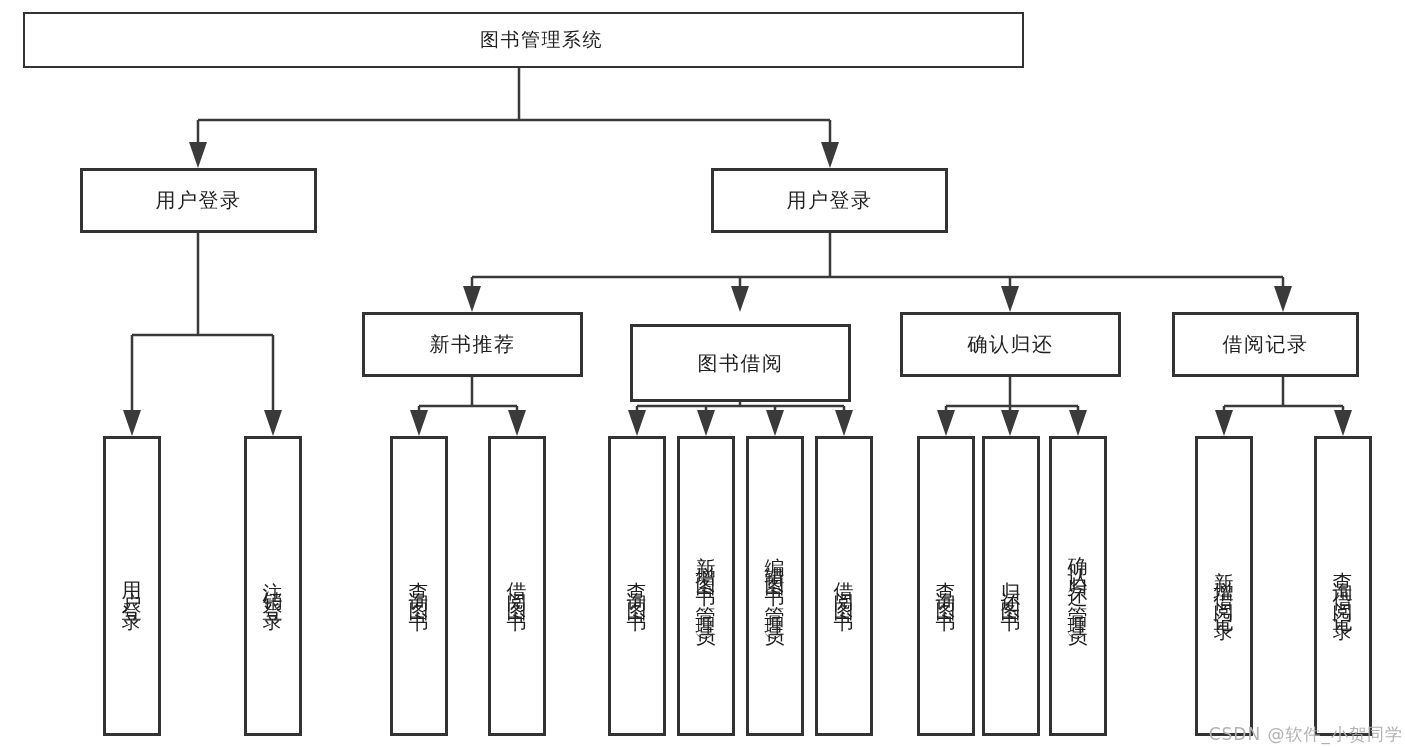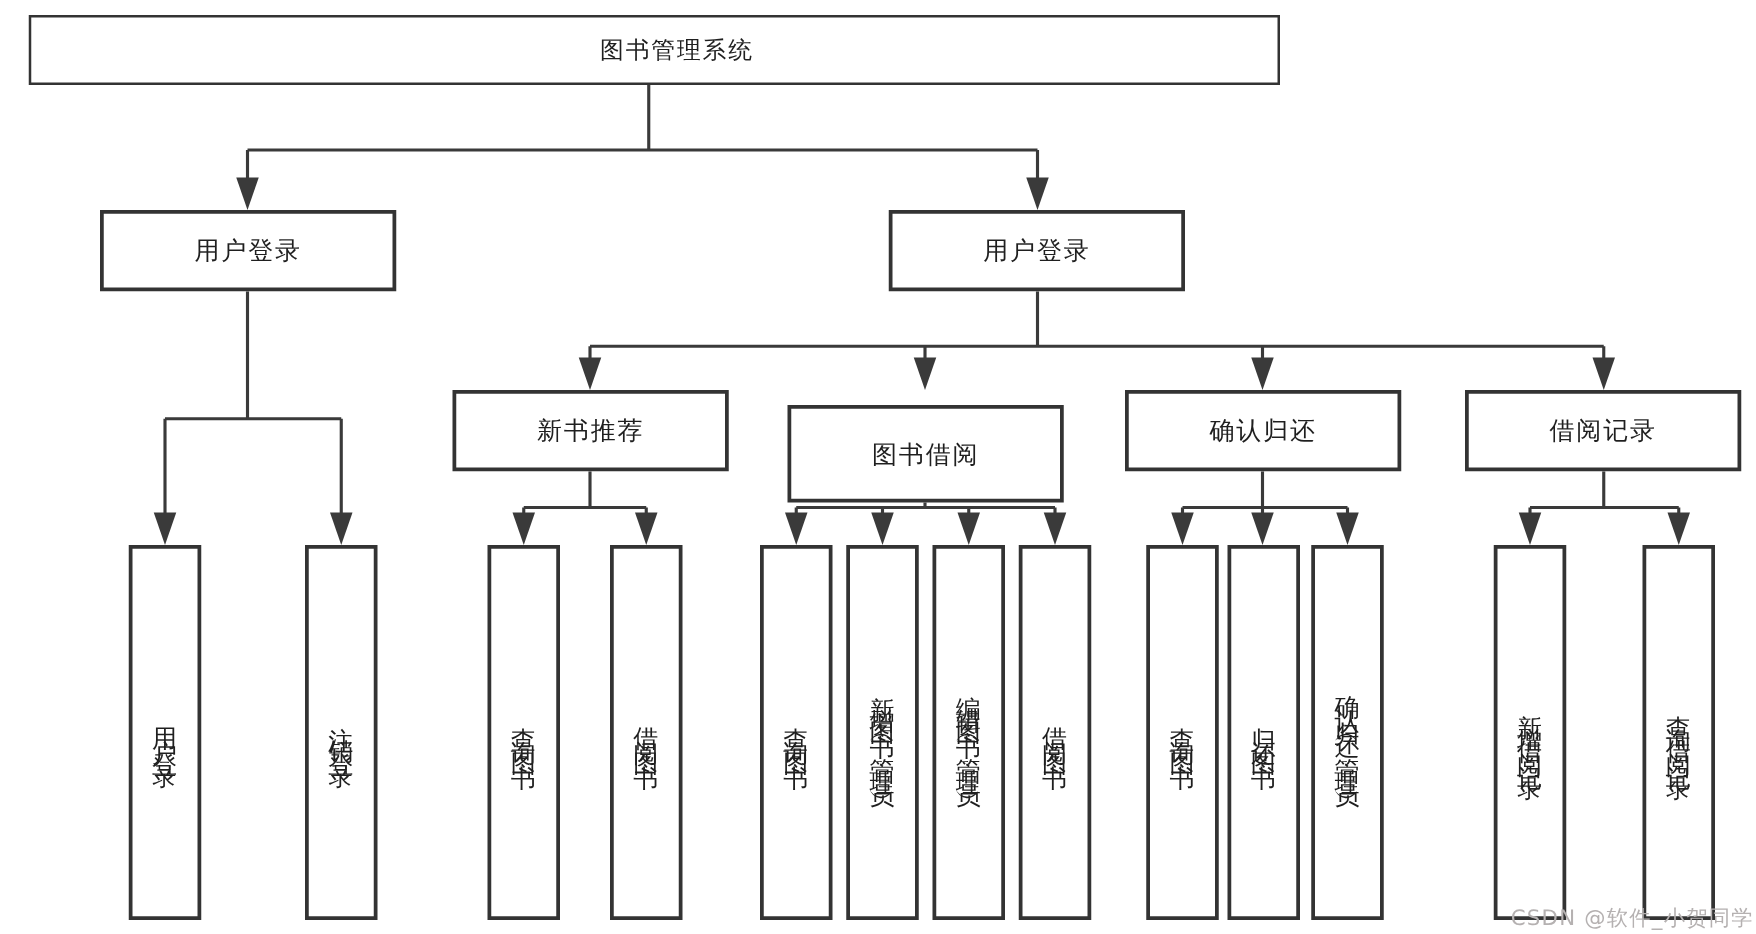--- a/index.html
+++ b/index.html
@@ -68,21 +68,21 @@
   </svg>
 
   <div class="node root" style="left:23px;top:12px;width:1001px;height:56px;padding-left:36px;">图书管理系统</div>
 
   <div class="node" style="left:80px;top:168px;width:237px;height:65px;">用户登录</div>
   <div class="node" style="left:711px;top:168px;width:237px;height:65px;">用户登录</div>
 
   <div class="node" style="left:362px;top:312px;width:221px;height:65px;text-align:center;">新书推荐</div>
   <div class="node" style="left:630px;top:324px;width:221px;height:78px;">图书借阅</div>
   <div class="node" style="left:900px;top:312px;width:221px;height:65px;">确认归还</div>
-  <div class="node" style="left:1172px;top:312px;width:221px;height:65px;">借阅记录</div>
+  <div class="node" style="left:1172px;top:312px;width:187px;height:65px;">借阅记录</div>
 
   <div class="leaf" style="left:103px;top:436px;width:58px;height:300px;">
     <span>用户登录</span>
   </div>
   <div class="leaf" style="left:244px;top:436px;width:58px;height:300px;">
     <span>注销登录</span>
   </div>
 
   <div class="leaf" style="left:390px;top:436px;width:58px;height:300px;">
     <span>查询图书</span>

